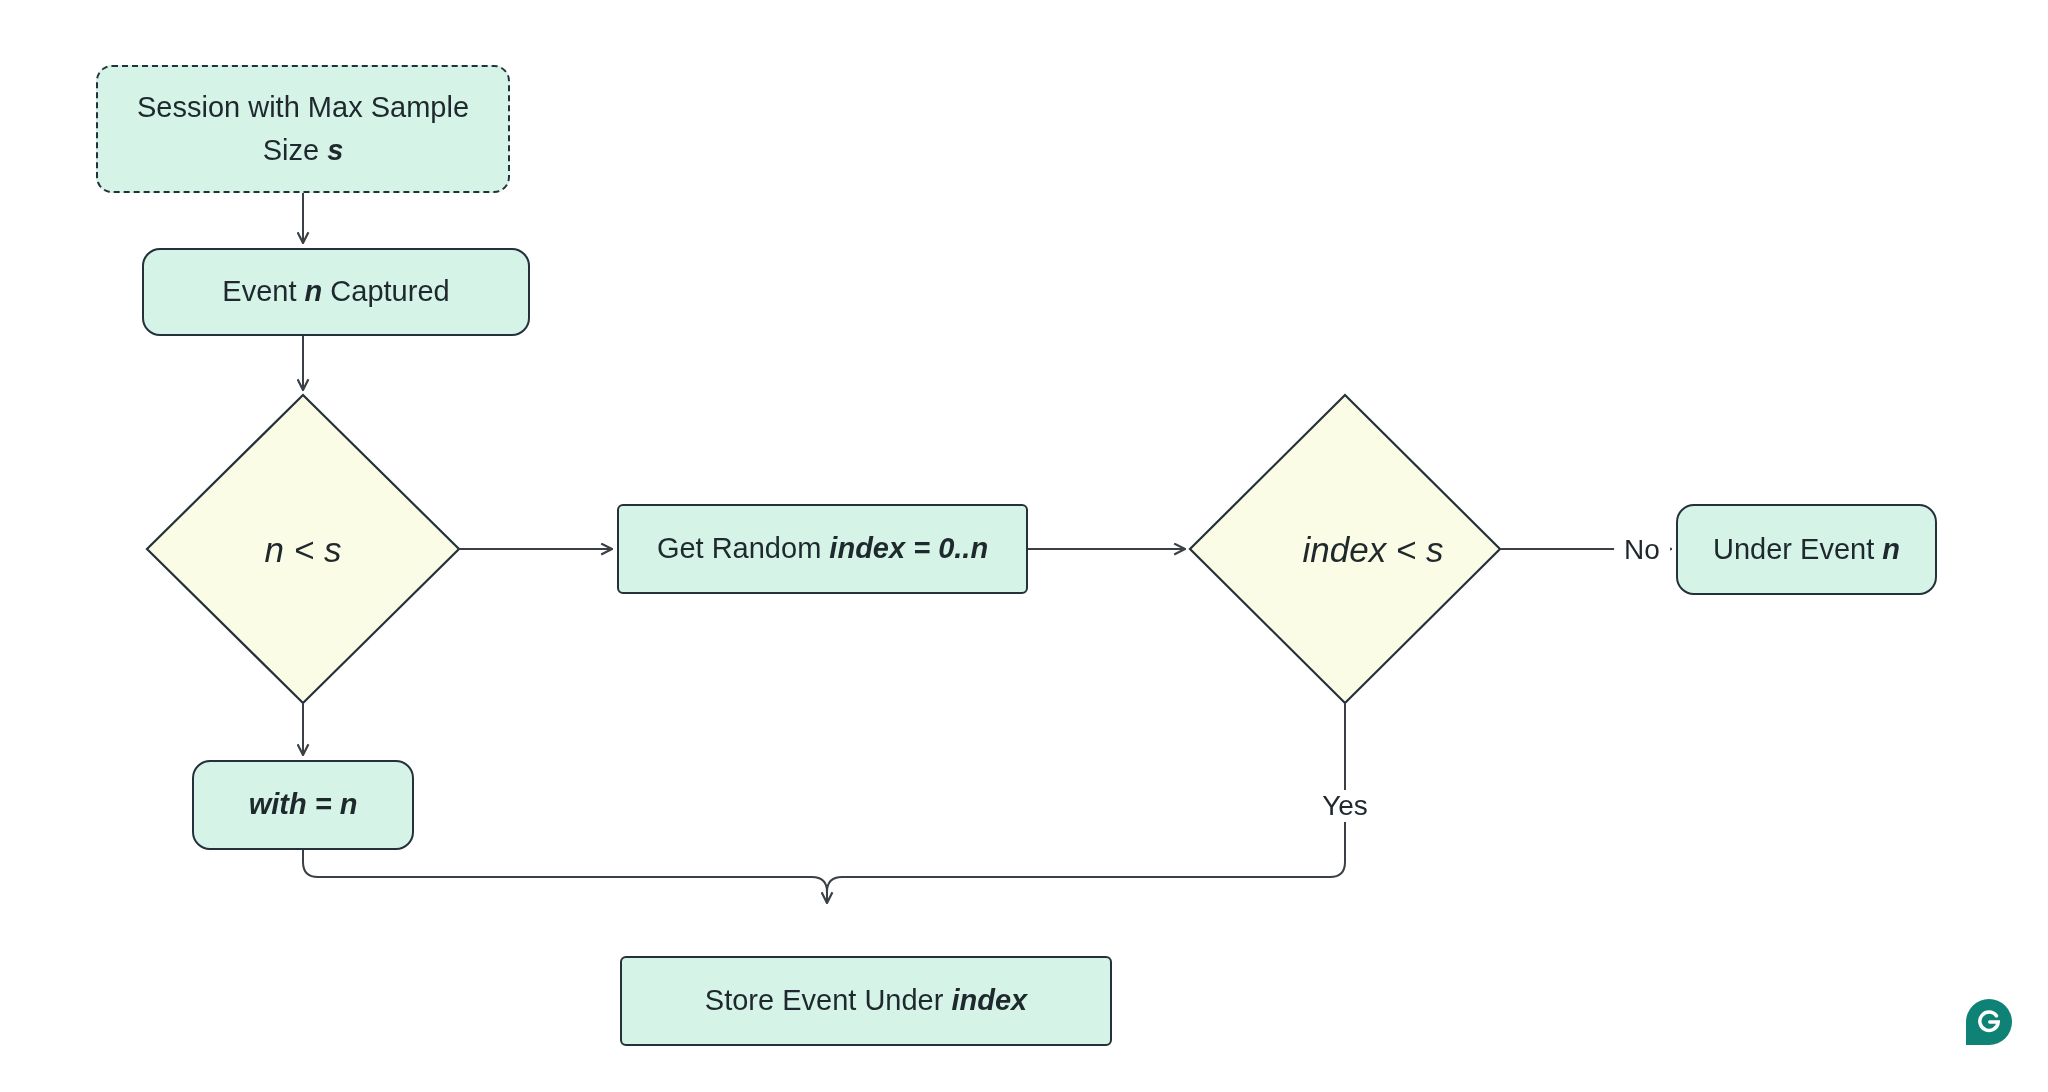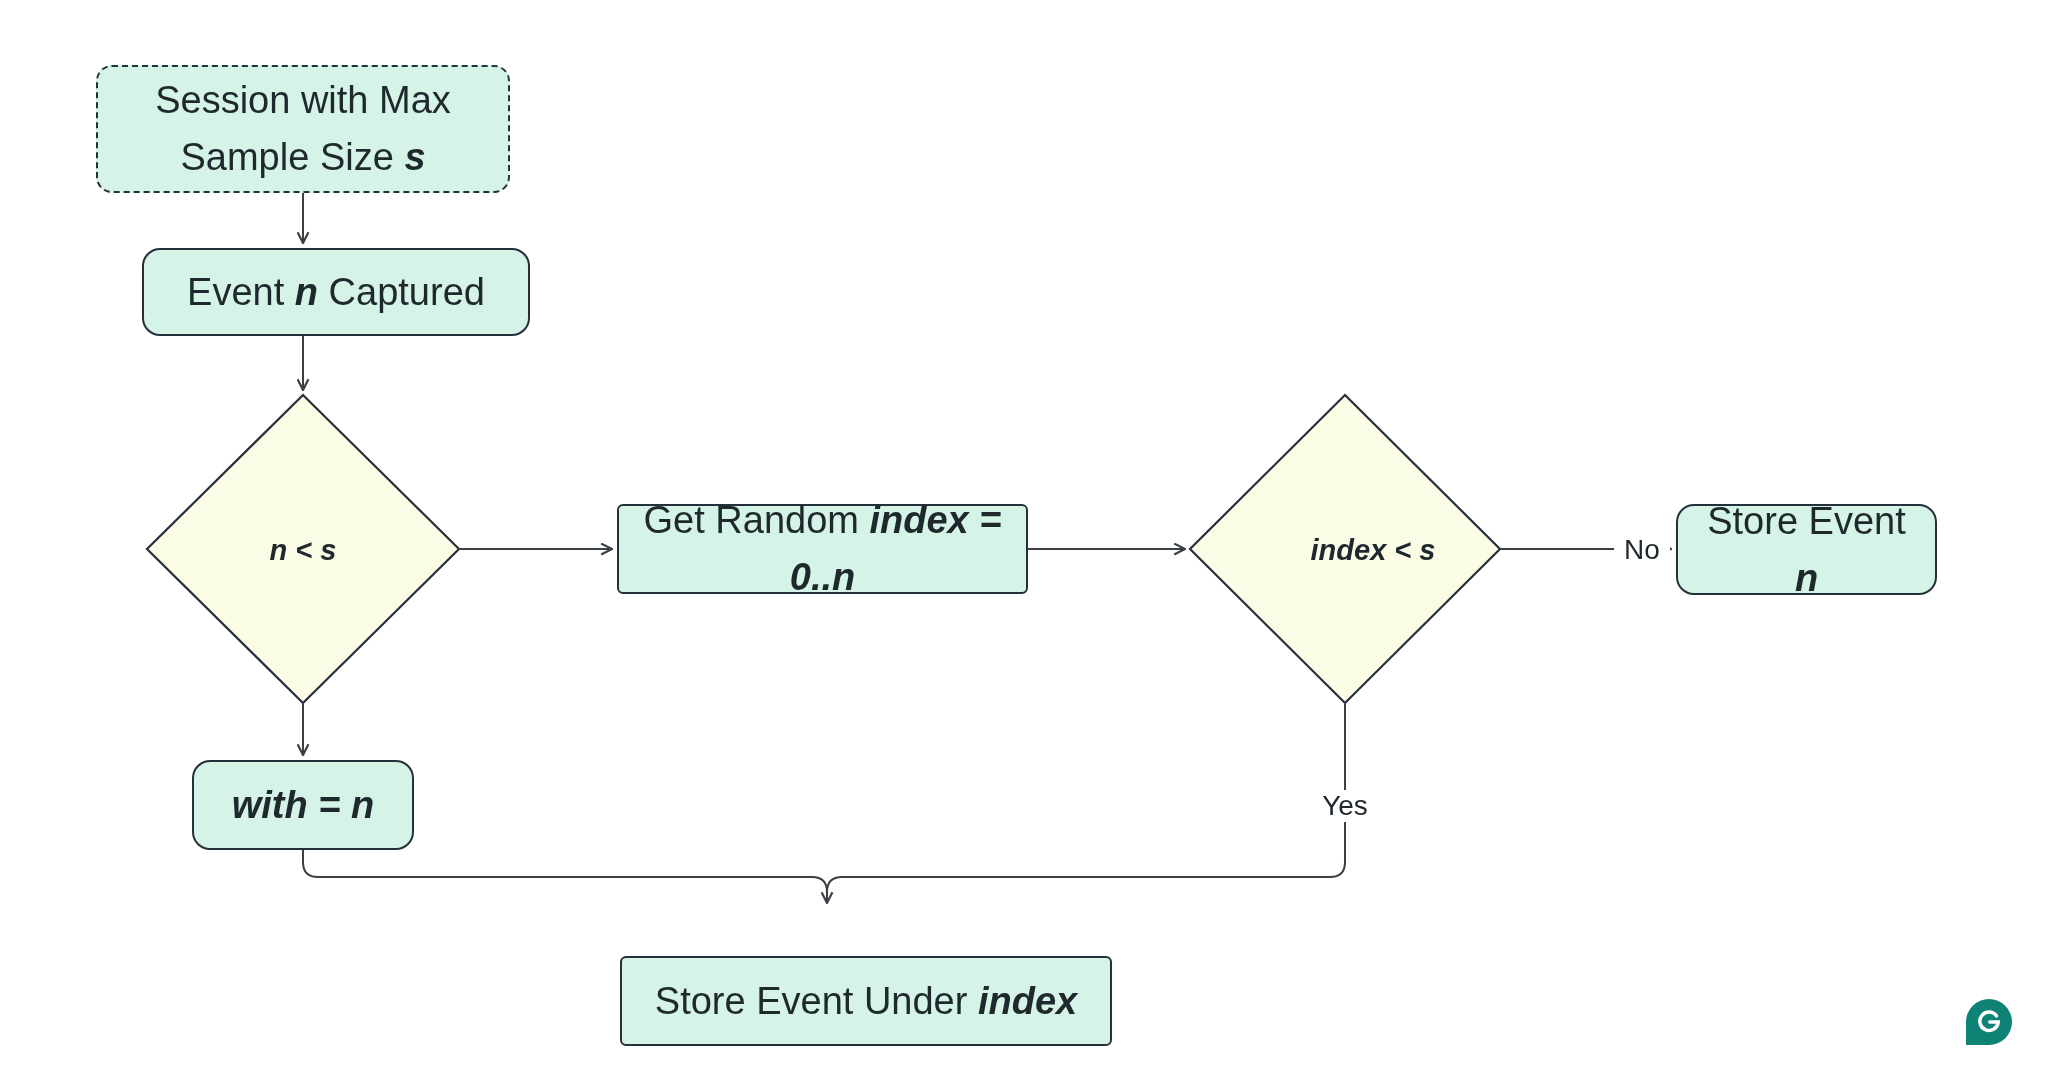--- a/index.html
+++ b/index.html
@@ -19,33 +19,33 @@
 
   .node {
     position: absolute;
     box-sizing: border-box;
     display: flex;
     align-items: center;
     justify-content: center;
     text-align: center;
     background: var(--node-fill, #d5f3e7);
     border: 2.3px solid var(--node-border, #25313a);
-    font-size: 38px;
+    font-size: 29px;
     line-height: 1.5;
     padding: 0 24px;
   }
   .node.rounded { border-radius: 18px; }
   .node.square  { border-radius: 6px; }
   .node.dashed  { border-style: dashed; border-radius: 16px; }
 
   .dlabel {
     position: absolute;
     transform: translate(-50%, -50%);
-    font-size: 29px;
-    font-weight: bold;
+    font-size: 35px;
+    font-weight: normal;
     font-style: italic;
     white-space: nowrap;
   }
   .elabel {
     position: absolute;
     transform: translate(-50%, -50%);
     font-size: 28px;
     background: var(--bg, #ffffff);
     padding: 0 10px;
     white-space: nowrap;
@@ -95,21 +95,21 @@
 
   <div class="node rounded" style="left:142px; top:248px; width:388px; height:88px;">
     <div><span>Event </span><b><i>n</i></b><span> Captured</span></div>
   </div>
 
   <div class="node square" style="left:617px; top:504px; width:411px; height:90px;">
     <div><span>Get Random </span><b><i>index = 0..n</i></b><span></span></div>
   </div>
 
   <div class="node rounded" style="left:1676px; top:504px; width:261px; height:91px;">
-    <div><span>Store Event </span><b><i>n</i></b><span></span></div>
+    <div><span>Under Event </span><b><i>n</i></b><span></span></div>
   </div>
 
   <div class="node rounded" style="left:192px; top:760px; width:222px; height:90px;">
     <div><span></span><b><i>with = n</i></b><span></span></div>
   </div>
 
   <div class="node square" style="left:620px; top:956px; width:492px; height:90px;text-align:center;">
     <div><span>Store Event Under </span><b><i>index</i></b><span></span></div>
   </div>
 

